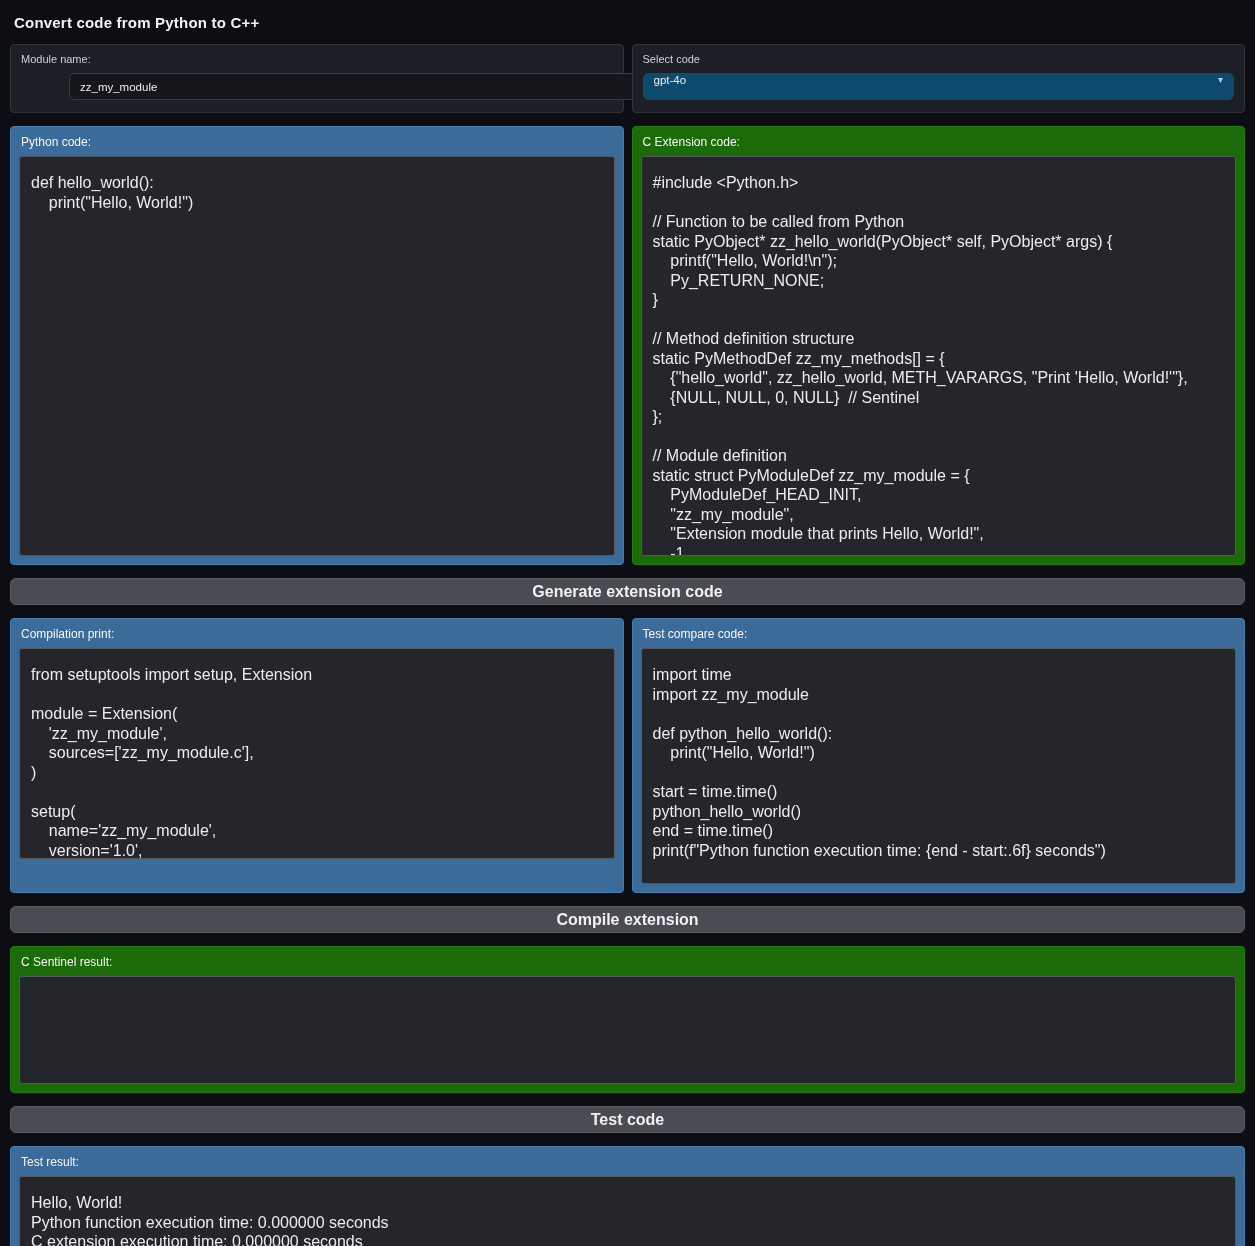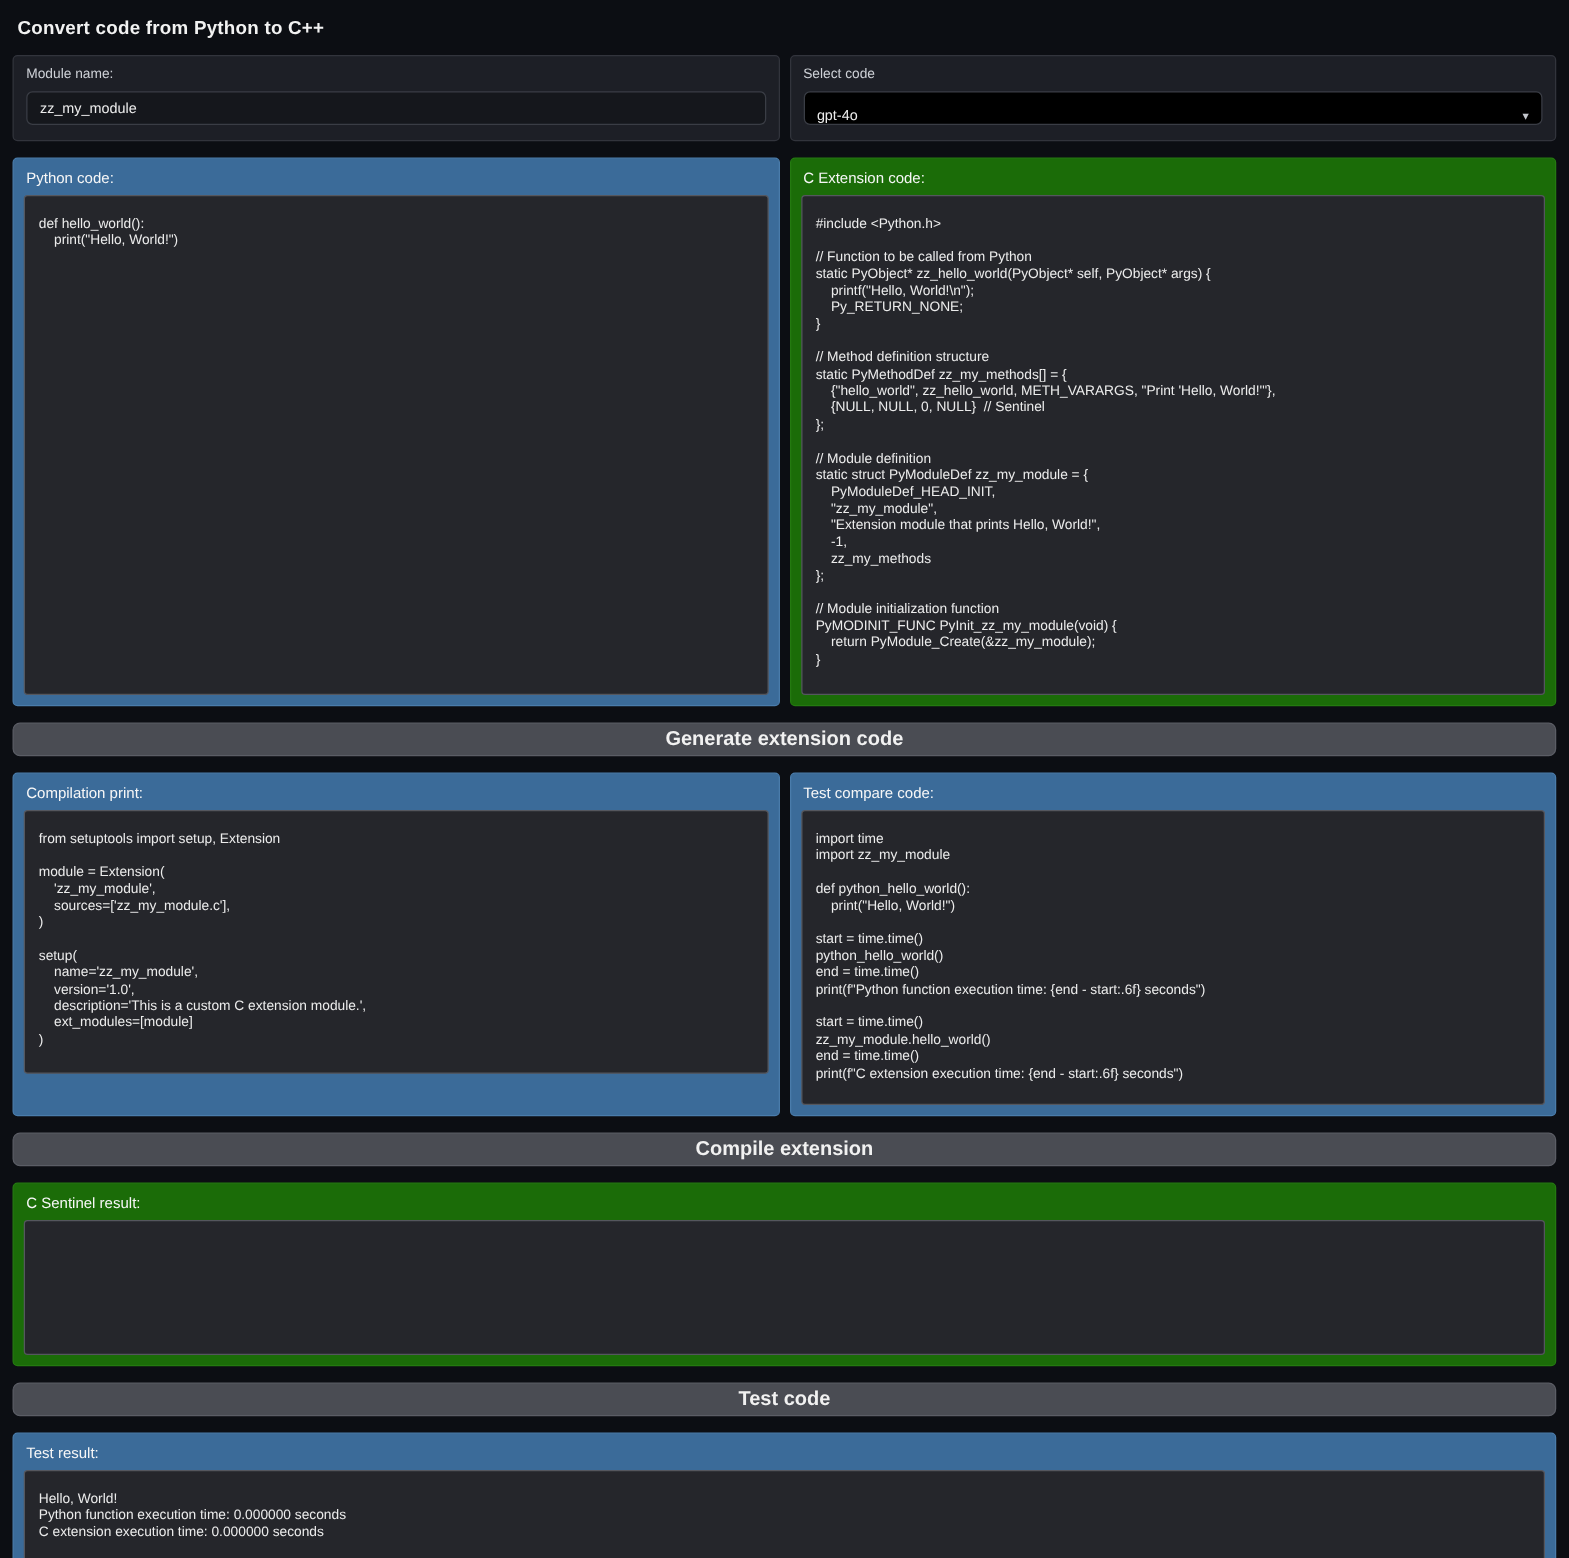--- a/index.html
+++ b/index.html
@@ -36,47 +36,48 @@
     width: 100%;
     height: 27px;
     background: #15171c;
     border: 1px solid #3a3d45;
     border-radius: 5px;
     color: #ededed;
     font-size: 11.5px;
     padding: 0 10px;
     font-family: "Liberation Sans", sans-serif;
     outline: none;
+    margin-left: 48px;
   }
   .select-box {
     height: 27px;
-    background: #000000;
+    background: #0c4a6e;
     border: 1px solid #3a3d45;
     border-radius: 5px;
     display: flex;
-    align-items: flex-end;
+    align-items: flex-start;
     justify-content: space-between;
     padding: 0 10px;
     font-size: 11.5px;
     color: #ededed;
     cursor: pointer;
   }
   .caret { font-size: 10px; color: #c4c7cd; }
 
   
   .panel { border-radius: 4px; padding: 6px 8px 8px; display: flex; flex-direction: column; }
   .panel.blue  { background: var(--blue-panel, #3b6b99); border: 1px solid #4a7cab; }
   .panel.green { background: var(--green-panel, #1b6c08); border: 1px solid #247a10; }
   .panel-label { font-size: 12px; color: #f7f7f7; margin: 2px 2px 7px; }
   .code-box {
     background: var(--code-bg, #25262b);
     border: 1px solid #55575e;
     border-radius: 3px;
     padding: 16px 11px 10px;
-    font-size: 11px;
+    font-size: 16px;
     line-height: 1.22;
     color: #ececec;
     white-space: pre-wrap;
     overflow: hidden;
     font-family: "Liberation Sans", sans-serif;
   }
   .h-main   { height: 400px; }
   .h-comp   { height: 211px; }
   .h-test   { height: 236px; }
   .h-result { height: 108px; }

